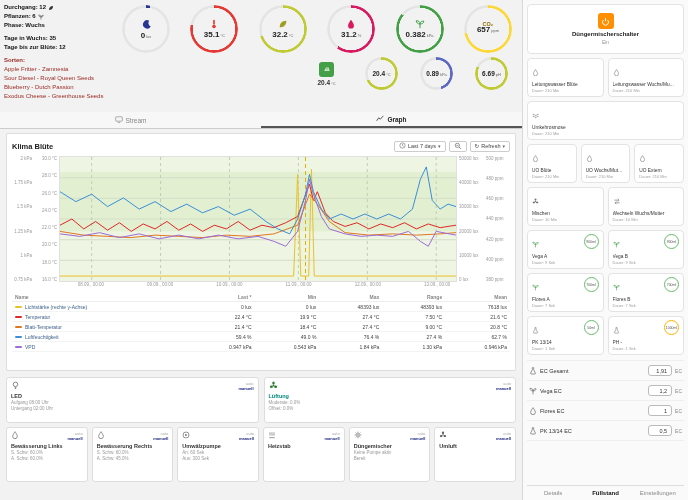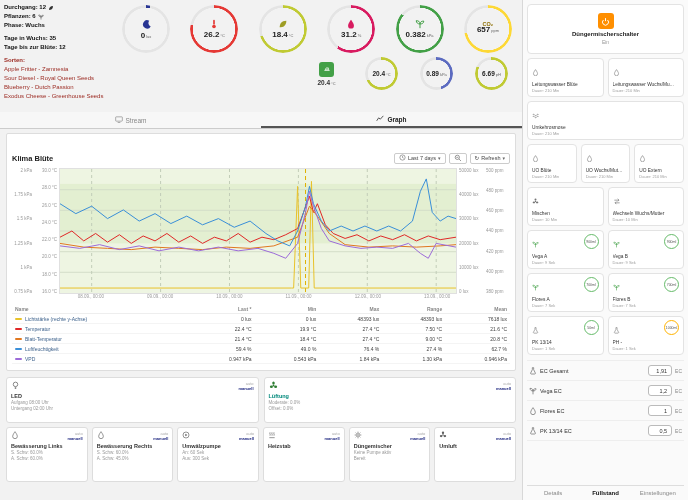--- a/index.html
+++ b/index.html
@@ -34,21 +34,21 @@
   .mini-card { display:flex; flex-direction:column; align-items:center; justify-content:center; gap:2px; width:33px; }
   .mini-sq { width:15px; height:15px; border-radius:3px; background:#43a047; color:#fff; display:flex; align-items:center; justify-content:center; }
   .mini-val { font-size:6.5px; font-weight:bold; }
 
   
   .tabs { display:flex; height:17px; background:#f7f7f7; border-bottom:1px solid #ccc; }
   .tab { flex:1; display:flex; align-items:center; justify-content:center; gap:3px; font-size:6.5px; color:#888; cursor:pointer; }
   .tab.active { color:#222; border-bottom:2px solid #555; font-weight:bold; }
 
   
-  .chart-card { margin:4px 6px; background:#fff; border:1px solid #ddd; border-radius:2px; padding:16px 5px; height:238px; }
+  .chart-card { margin:4px 6px; background:#fff; border:1px solid #ddd; border-radius:2px; padding:4px 5px; height:238px; }
   .chart-head { display:flex; align-items:center; justify-content:space-between; height:16px; }
   .chart-title { font-size:7.5px; font-weight:bold; color:#222; }
   .chart-controls { display:flex; gap:3px; align-items:center; }
   .ctrl { display:flex; align-items:center; gap:2px; border:1px solid #ccc; border-radius:2px; background:#fff; padding:1px 4px; font-size:5.5px; color:#444; height:11px; }
   .caret { font-size:5px; color:#666; }
 
   .plot-row { display:flex; height:126px; margin-top:2px; }
   .axis { display:flex; flex-direction:column; justify-content:space-between; font-size:4.5px; color:#9a9a9a; padding:0 2px; }
   .axis.right { text-align:left; }
   .axis.left { text-align:right; align-items:flex-end; }
@@ -159,30 +159,30 @@
             <span class="g-val"><span>0</span><span class="g-unit">lux</span></span>
             </div>
         </div>
         <div class="gauge">
           <div class="ring" style="--c: #e53935; --p: 78%;"></div>
           <div class="g-in">
               <span class="g-ic"><svg class="ic" width="10" height="10" viewBox="0 0 12 12">
                   <rect x="5" y="1" width="2" height="6" rx="1" fill="#e53935"></rect>
                   <circle cx="6" cy="9" r="2.2" fill="#e53935"></circle>
                 </svg></span>
-            <span class="g-val"><span>26.2</span><span class="g-unit">°C</span></span>
+            <span class="g-val"><span>35.1</span><span class="g-unit">°C</span></span>
             </div>
         </div>
         <div class="gauge">
           <div class="ring" style="--c: #c0ca33; --p: 70%;"></div>
           <div class="g-in">
               <span class="g-ic"><svg class="ic" width="10" height="10" viewBox="0 0 12 12">
                   <path d="M10 2C4 2 2 6 2 10c4 0 8-2 8-8Z" fill="#9e9d24"></path>
                 </svg></span>
-            <span class="g-val"><span>18.4</span><span class="g-unit">°C</span></span>
+            <span class="g-val"><span>32.2</span><span class="g-unit">°C</span></span>
             </div>
         </div>
         <div class="gauge">
           <div class="ring" style="--c: #d81b60; --p: 60%;"></div>
           <div class="g-in">
               <span class="g-ic"><svg class="ic" width="10" height="10" viewBox="0 0 12 12">
                   <path d="M6 1C6 1 2.5 5.5 2.5 8a3.5 3.5 0 0 0 7 0C9.5 5.5 6 1 6 1Z" fill="#d81b60"></path>
                 </svg></span>
             <span class="g-val"><span>31.2</span><span class="g-unit">%</span></span>
             </div>

